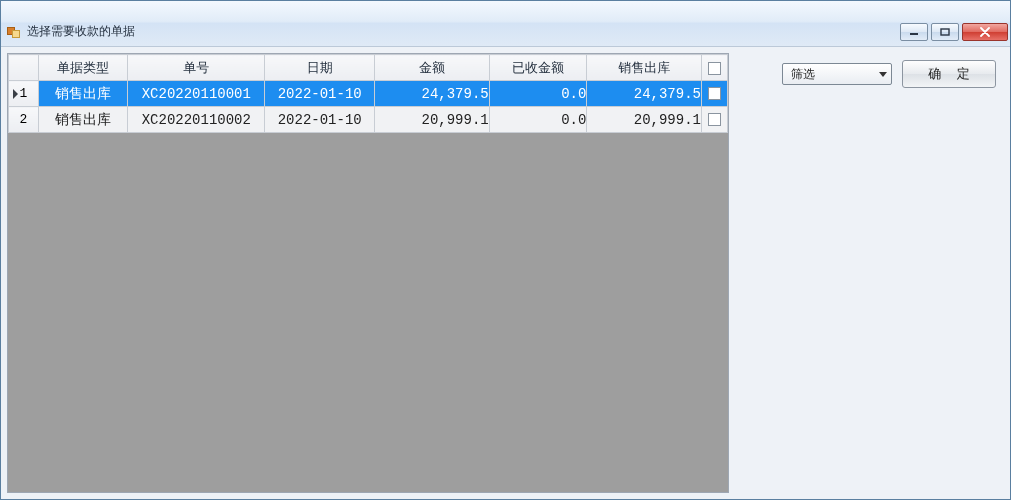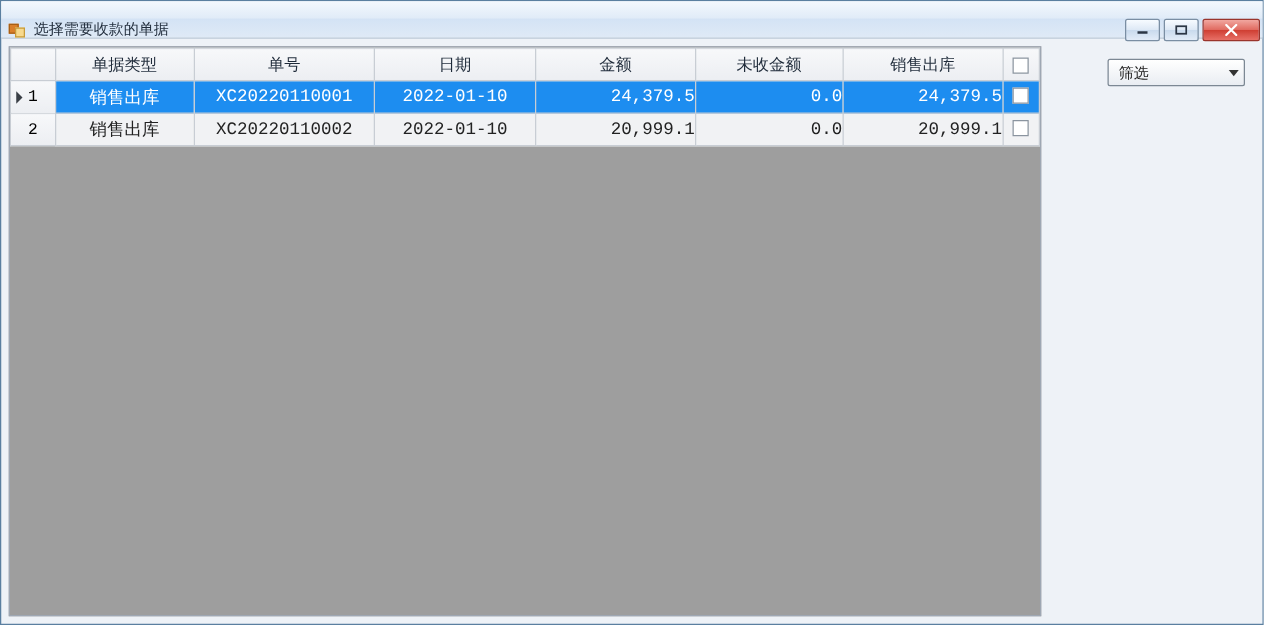--- a/index.html
+++ b/index.html
@@ -12,21 +12,21 @@
   }
   .window {
     width: 1011px;
     height: 500px;
     display: flex;
     flex-direction: column;
     border: 1px solid #5a7fa0;
     background: #eef2f7;
   }
   .titlebar {
-    height: 30px;
+    height: 46px;
     background: linear-gradient(to bottom, #f3f8fe 0%, #e1ecf8 45%, #d4e3f5 50%, #dfeaf6 100%);
     display: flex;
     align-items: center;
     padding: 16px 2px 0 6px;
     border-bottom: 1px solid #bcc9d8;
   }
   .app-icon {
     width: 14px;
     height: 14px;
     margin-right: 6px;
@@ -182,21 +182,21 @@
           <col style="width:146px">
           <col style="width:34px">
         </colgroup>
         <thead>
           <tr>
             <th></th>
             <th>单据类型</th>
             <th>单号</th>
             <th>日期</th>
             <th>金额</th>
-            <th>未收金额</th>
+            <th>已收金额</th>
             <th>销售出库</th>
             <th class="chk-head">
               <span class="chk-box"></span>
             </th>
           </tr>
         </thead>
         <tbody>
           <tr class="selected">
             <td class="rowhead">
               <span class="tri"></span>
@@ -229,16 +229,19 @@
         </tbody>
       </table>
     </div>
 
     <div class="footer">
       <div class="combo">
         <span>筛选</span>
         <span class="caret"></span>
       </div>
       <div class="spacer"></div>
+      <div class="btn">
+        <span>确 定</span>
+      </div>
     </div>
   </div>
 
 </div>
 
 </body></html>

